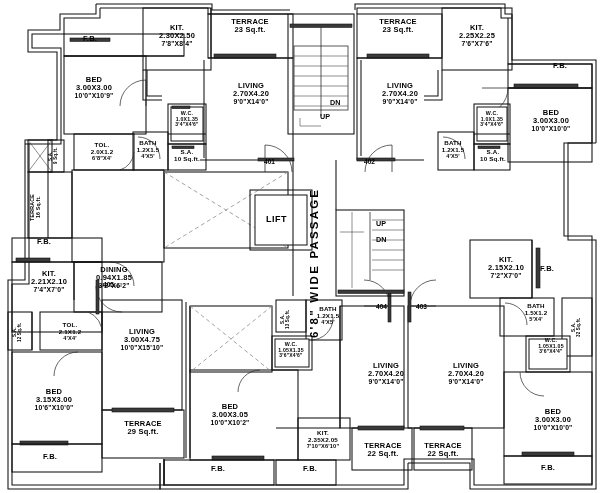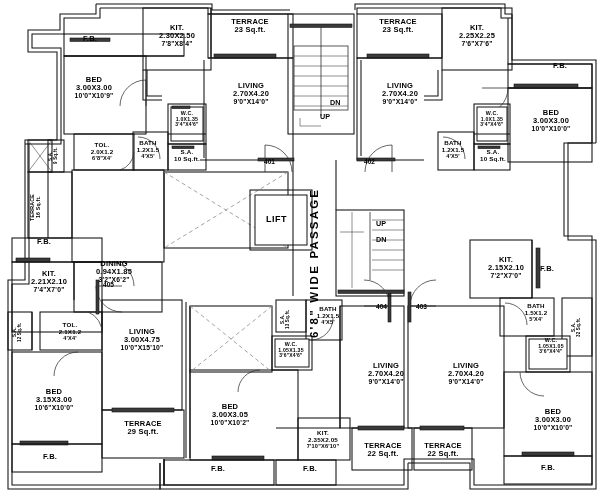--- a/index.html
+++ b/index.html
@@ -348,21 +348,21 @@
   <span class="l2">16 Sq.ft.</span>
 </div>
 <div class="lbl" style="left:22px;top:238px;width:44px;">
   <span class="l1">F.B.</span>
 </div>
 <div class="lbl" style="left:14px;top:270px;width:70px;">
   <span class="l1">KIT.</span>
   <span class="l2">2.21X2.10</span>
   <span class="l3">7'4"X7'0"</span>
 </div>
-<div class="lbl" style="left:78px;top:260px;width:72px;">
+<div class="lbl" style="left:78px;top:266px;width:72px;">
   <span class="l1">DINING</span>
   <span class="l2">0.94X1.85</span>
   <span class="l3">3'2"X6'2"</span>
 </div>
 <div class="lbl" style="left:104px;top:328px;width:76px;">
   <span class="l1">LIVING</span>
   <span class="l2">3.00X4.75</span>
   <span class="l3">10'0"X15'10"</span>
 </div>
 <div class="lbl tiny vert" style="left:13px;top:316px;width:16px;height:32px;">

